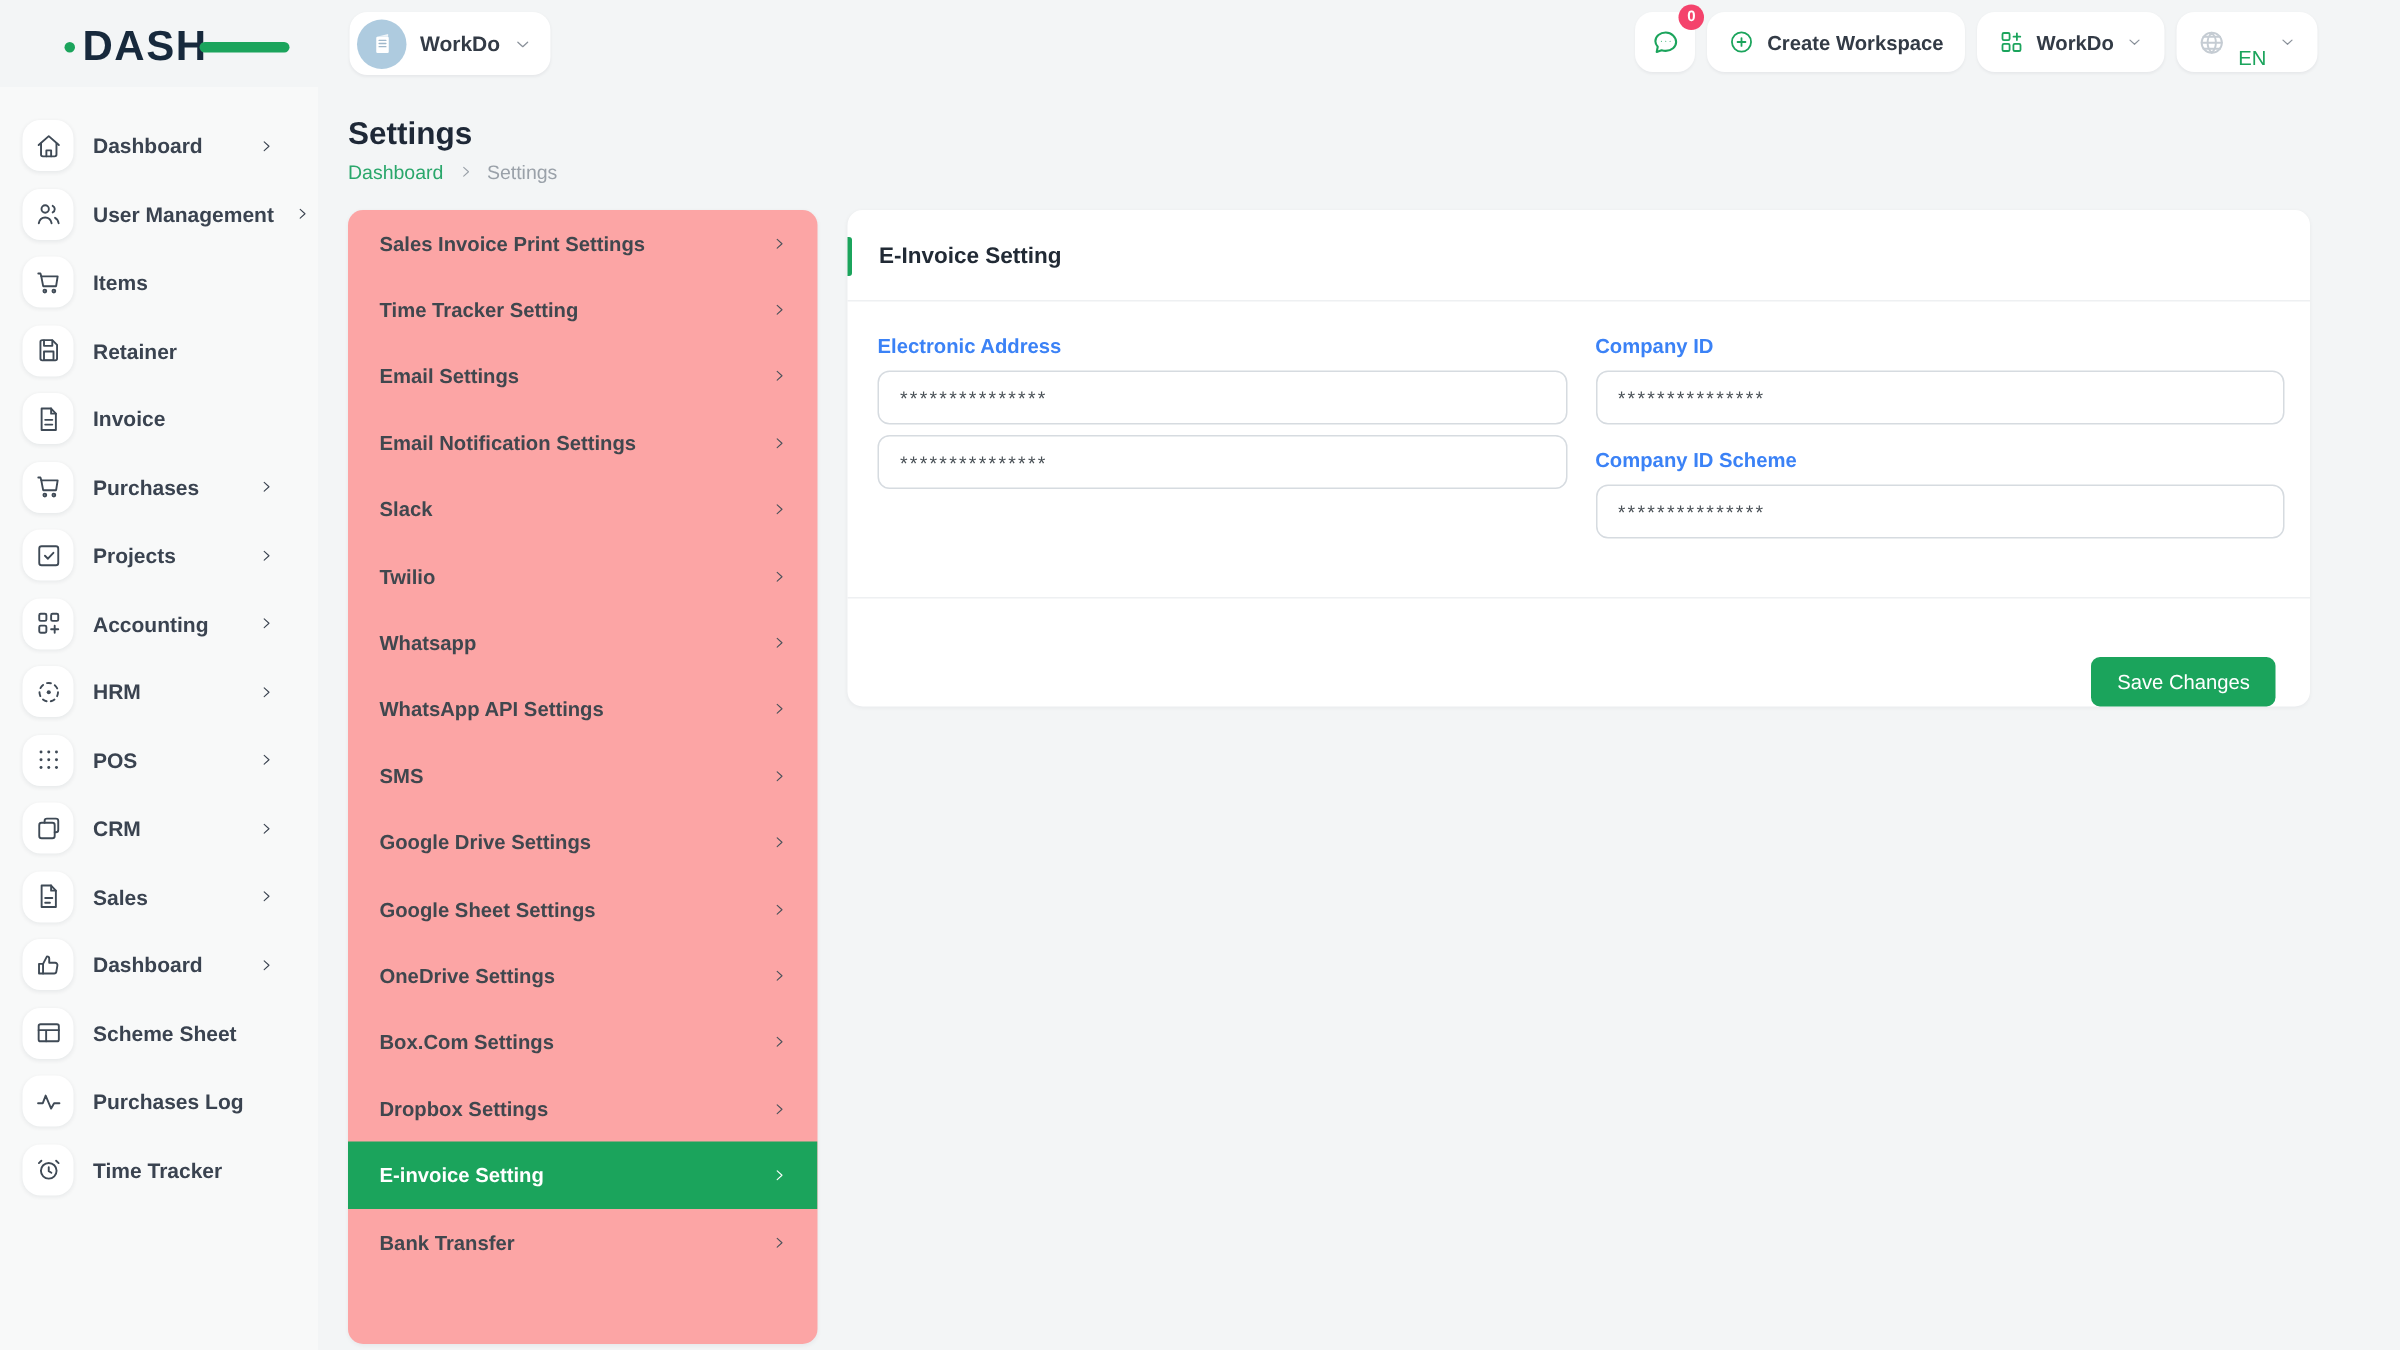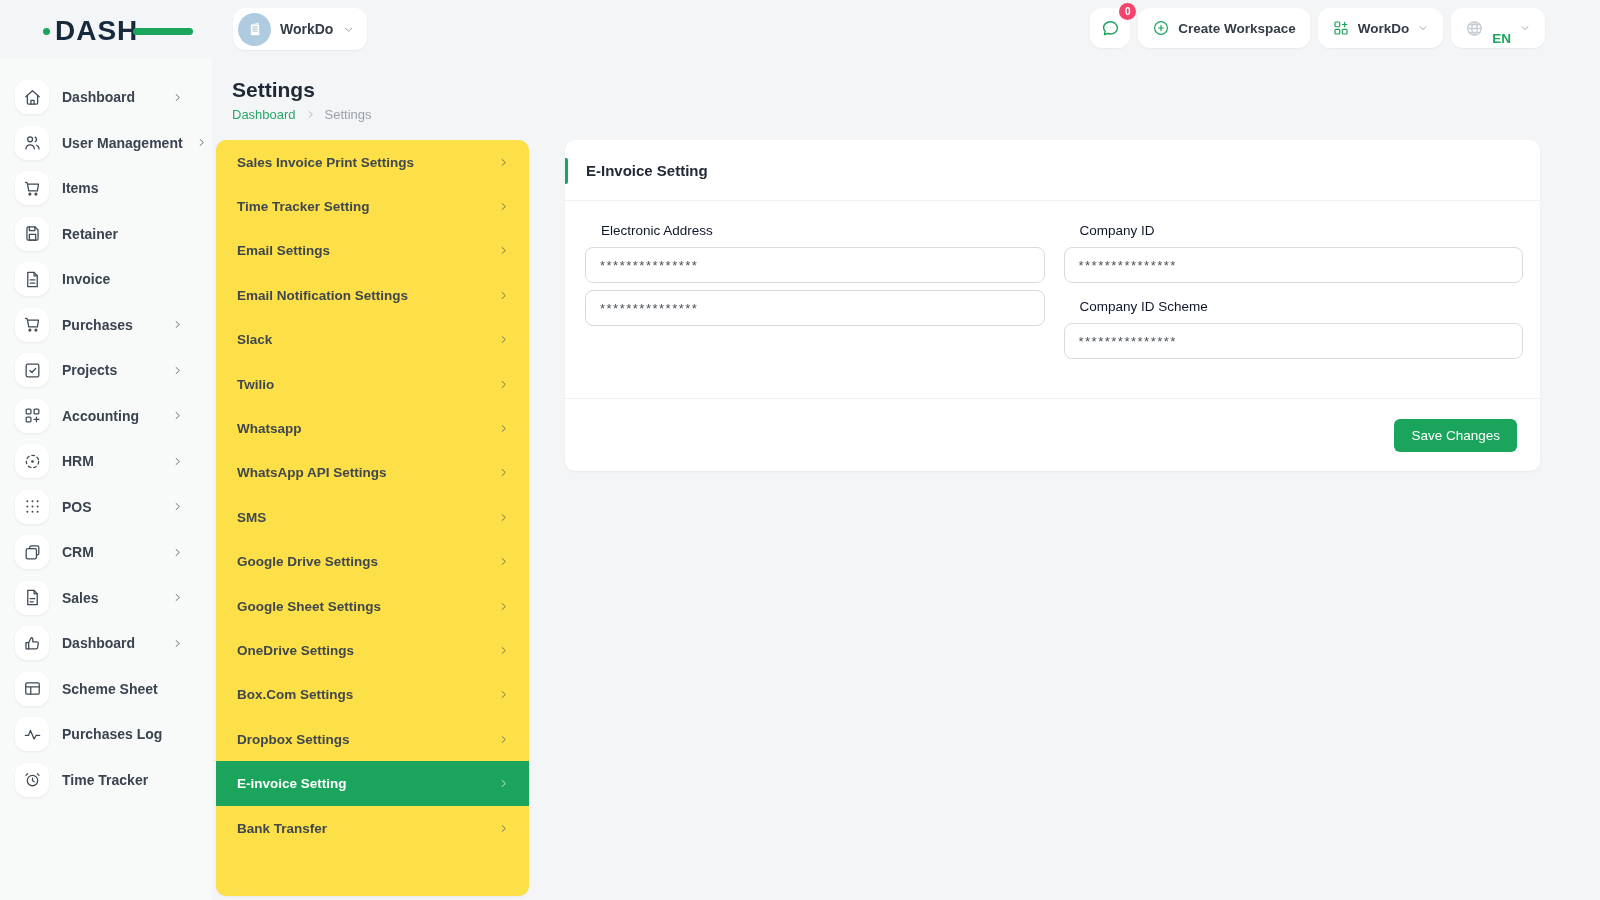--- a/index.html
+++ b/index.html
@@ -24,60 +24,60 @@
   .chev-dn { color:#8b929b; }
 
   .hdr-right { position:absolute; right:55px; top:8px; display:flex; gap:8px; align-items:center; }
   .hbtn { height:40px; background:#fff; border-radius:12px; border:none; display:flex; align-items:center; gap:8px;
     padding:0 14px; font-family:inherit; font-size:13.5px; font-weight:600; color:#333b46; cursor:pointer;
     box-shadow:0 1px 2px rgba(16,24,40,.05); }
   .chat-btn { width:40px; padding:0; justify-content:center; position:relative; }
   .chat-badge { position:absolute; top:-5px; right:-6px; min-width:17px; height:17px; border-radius:9px; background:#f4436c;
     color:#fff; font-size:10px; font-weight:700; display:flex; align-items:center; justify-content:center; padding:0 4px; }
   .green { color:var(--green); }
-  .lang-label { color:var(--green); font-weight:700;margin-top:21px; }
+  .lang-label { color:var(--green); font-weight:400;margin-top:21px; }
 
   
   .sidebar { position:absolute; left:0; top:58px; width:212px; height:842px; background:#f8f9f9; }
   .side-list { position:absolute; left:15px; top:22px; width:186px; display:flex; flex-direction:column; gap:11.5px; }
   .side-item { display:flex; align-items:center; gap:13px; cursor:pointer; height:34px; }
   .side-icon { width:34px; height:34px; border-radius:12px; background:#fff; box-shadow:0 1px 3px rgba(16,24,40,.07);
     display:flex; align-items:center; justify-content:center; color:#3f4a56; flex:none; }
   .side-label { font-size:14px; font-weight:700; color:#3a4350; flex:1; white-space:nowrap; }
   .side-chev { color:#3a4350; margin-right:18px; }
 
   
   .page-title { position:absolute; left:232px; top:78px; font-size:21px; font-weight:700; color:#1e2837; }
   .breadcrumb { position:absolute; left:232px; top:107px; font-size:13px; display:flex; align-items:center; gap:9px; }
   .bc-link { color:#2aa76b; cursor:pointer; }
   .bc-sep { color:#9aa1a9; font-size:12px; }
   .bc-cur { color:#9aa1a9; }
 
   
-  .menu-card { position:absolute; left:216px; top:140px; width:313px; height:756px; background:#fde047;
+  .menu-card { position:absolute; left:232px; top:140px; width:313px; height:756px; background:#fca5a5;
     border-radius:10px; box-shadow:0 1px 3px rgba(16,24,40,.05); overflow:hidden; }
   .menu-item { height:44.4px; display:flex; align-items:center; padding:0 20px 0 21px; cursor:pointer;
     font-size:13.5px; font-weight:600; color:#40474e; }
   .menu-item .mi-label { flex:1; }
   .menu-item .mi-chev { color:#4a525a; }
   .menu-item.active { background:var(--green); color:#fff; }
   .menu-item.active .mi-chev { color:#fff; }
 
   
   .inv-card { position:absolute; left:565px; top:140px; width:975px; height:331px; background:#fff;
     border-radius:10px; box-shadow:0 1px 3px rgba(16,24,40,.05); display:flex; flex-direction:column; }
   .inv-head { position:relative; height:61px; display:flex; align-items:center; padding:0 21px;
     border-bottom:1px solid #eef0f2; }
   .inv-accent { position:absolute; left:0; top:18px; width:3px; height:26px; background:var(--green); border-radius:0 2px 2px 0; }
   .inv-title { font-size:15px; font-weight:700; color:#212a35; }
   .inv-body { flex:1; padding:13px 17px 0 20px; display:grid; grid-template-columns:1fr 1fr; column-gap:19px; row-gap:7px; align-content:start; }
-  .field label { display:block; font-size:13.5px; font-weight:400; color:#0f172a; margin:9px 16px 9px; }
+  .field label { display:block; font-size:13.5px; font-weight:700; color:#3b82f6; margin:9px 0 9px; }
   .field input { width:100%; height:36px; border:1px solid #d6dbe0; border-radius:8px; padding:0 14px;
     font-family:inherit; font-size:13px; color:#4a5157; letter-spacing:1.5px; background:#fff; outline:none; }
-  .inv-foot { height:73px; border-top:1px solid #eef0f2; display:flex; align-items:center; justify-content:flex-end; padding:0 23px; }
+  .inv-foot { height:73px; border-top:1px solid #eef0f2; display:flex; align-items:flex-end; justify-content:flex-end; padding:0 23px; }
   .save-btn { background:var(--green); color:#fff; border:none; border-radius:6px; height:33px; padding:0 17px;
     font-family:inherit; font-size:13.5px; cursor:pointer; }
 
   :root { --green:#1ba45c; }
 </style>
 </head>
 <body>
 
 <div class="logo">
   <span class="logo-dot"></span>

